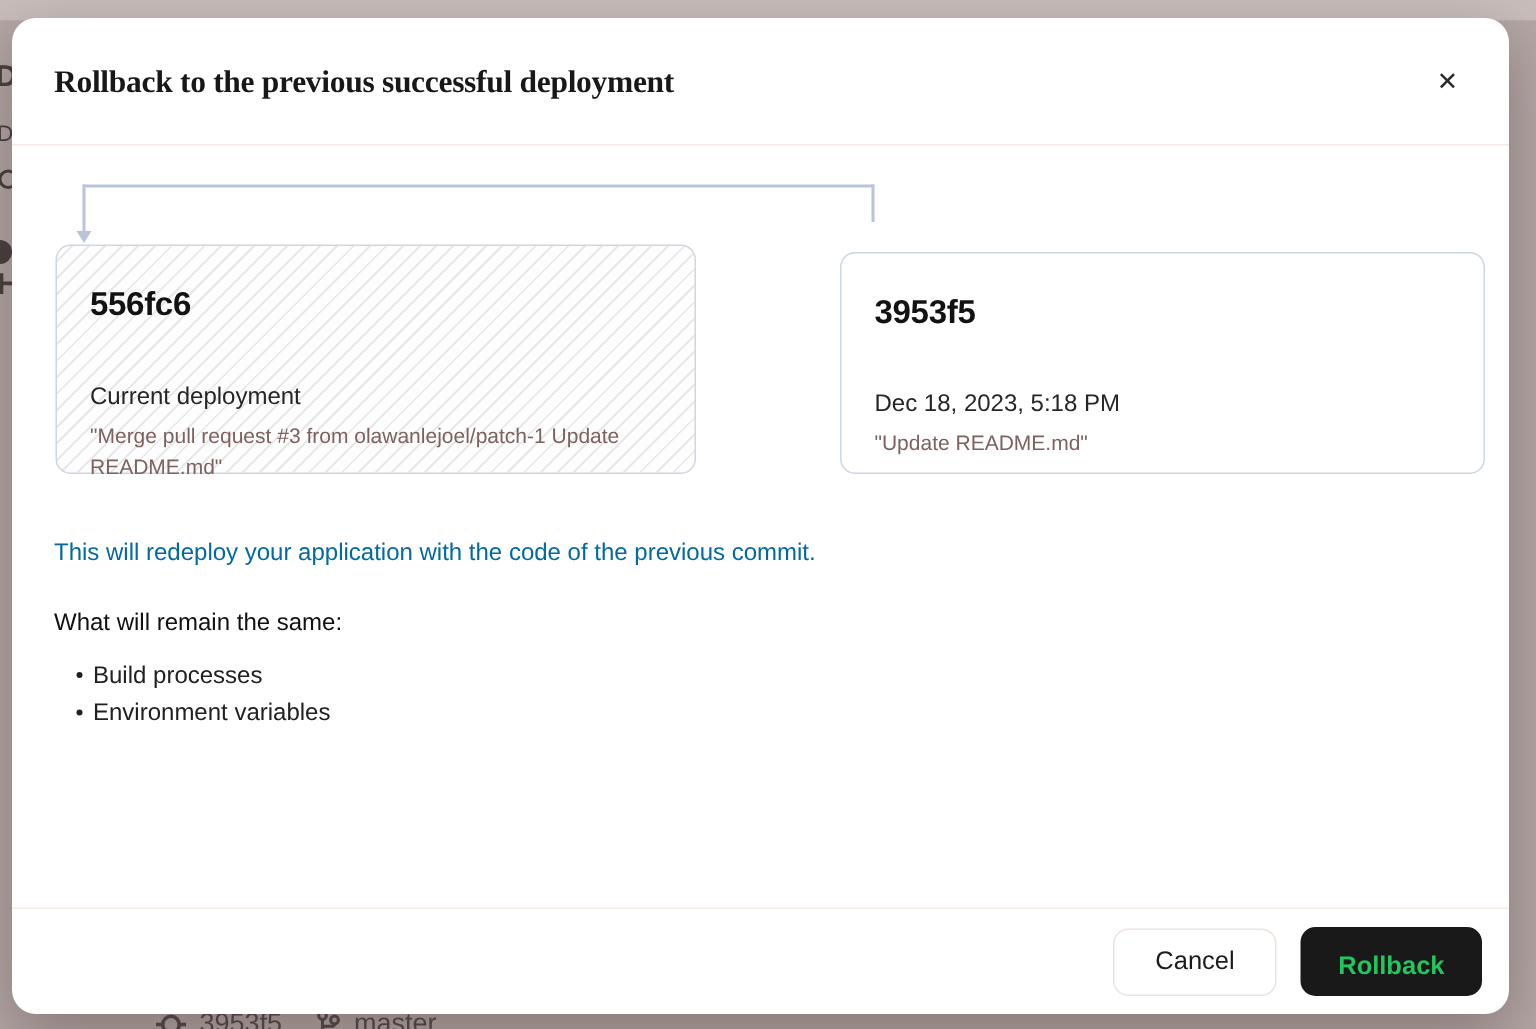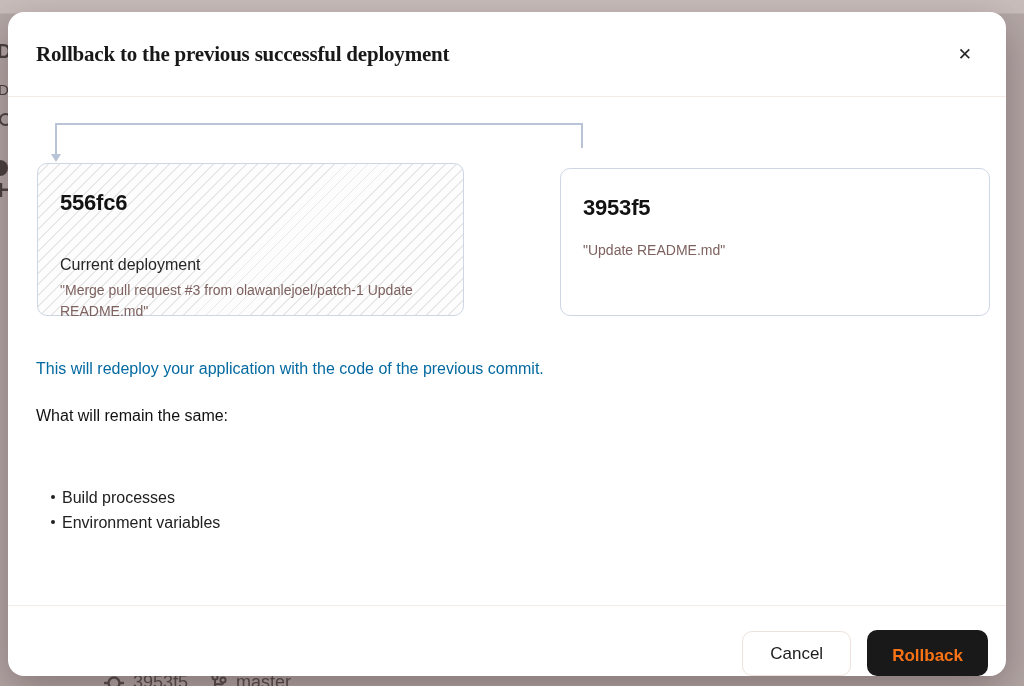--- a/index.html
+++ b/index.html
@@ -56,35 +56,35 @@
     background-image:repeating-linear-gradient(135deg,
       rgba(255,255,255,0) 0px, rgba(255,255,255,0) 6.5px,
       #e8e8e8 6.5px, #e8e8e8 7.8px); }
   .card-prev { left:552px; top:156px; width:430px; height:148px; }
   .card-commit { font-size:22px; font-weight:700; color:#121212; margin-bottom:19px; letter-spacing:-0.2px; }
   .card-sub { font-size:16px; color:#262626; margin-bottom:6px;margin-top:40px; }
   .card-msg { font-size:14px; color:#7d625f; line-height:21px; }
 
   .desc { position:absolute; left:28px; top:348px; font-size:16px; color:#0369a1; }
   .remain-heading { position:absolute; left:28px; top:395px; font-size:16px; font-weight:400; color:#111111; }
-  .remain-list { position:absolute; left:28px; top:429px; list-style:none;margin-top:47px; }
+  .remain-list { position:absolute; left:28px; top:429px; list-style:none; }
   .remain-list li { position:relative; padding-left:26px; font-size:16px; color:#212121;
     line-height:19px; margin-bottom:6px; }
   .remain-list li::before { content:""; position:absolute; left:15px; top:7px;
     width:4px; height:4px; border-radius:50%; background:#212121; }
 
   .modal-footer { position:absolute; left:0; right:0; bottom:0; height:71px;
-    border-top:1px solid #f4ebe6; display:flex; align-items:flex-end;
+    border-top:1px solid #f4ebe6; display:flex; align-items:center;
     justify-content:flex-end; gap:16px; padding:0 18px; }
   .btn { border-radius:10px; font-family:"Liberation Sans", sans-serif;
     font-size:17px; cursor:pointer; }
   .btn-cancel { height:45px; padding:0 27px; background:#ffffff;
     border:1px solid #ede3dc; color:#1c1c1c; font-weight:500; }
   .btn-rollback { height:46px; padding:16px 25px; background:#191919;
-    border:none; color:#f97316; font-weight:700; }
+    border:none; color:#22c55e; font-weight:700; }
 </style>
 </head>
 <body>
 
 <div class="stage">
 
   <div class="bg-frag bg-frag-1">D</div>
   <div class="bg-frag bg-frag-2">D</div>
   <div class="bg-circle-o"></div>
   <div class="bg-circle-f"></div>
@@ -124,20 +124,21 @@
     </div>
 
     <div class="card card-current">
       <div class="card-commit">556fc6</div>
       <div class="card-sub">Current deployment</div>
       <div class="card-msg">"Merge pull request #3 from olawanlejoel/patch-1 Update README.md"</div>
     </div>
 
     <div class="card card-prev">
       <div class="card-commit">3953f5</div>
+      <div class="card-sub">Dec 18, 2023, 5:18 PM</div>
       <div class="card-msg">"Update README.md"</div>
     </div>
 
     <p class="desc">This will redeploy your application with the code of the previous commit.</p>
 
     <p class="remain-heading">What will remain the same:</p>
 
     <ul class="remain-list">
       <li>Build processes</li>
       <li>Environment variables</li>

